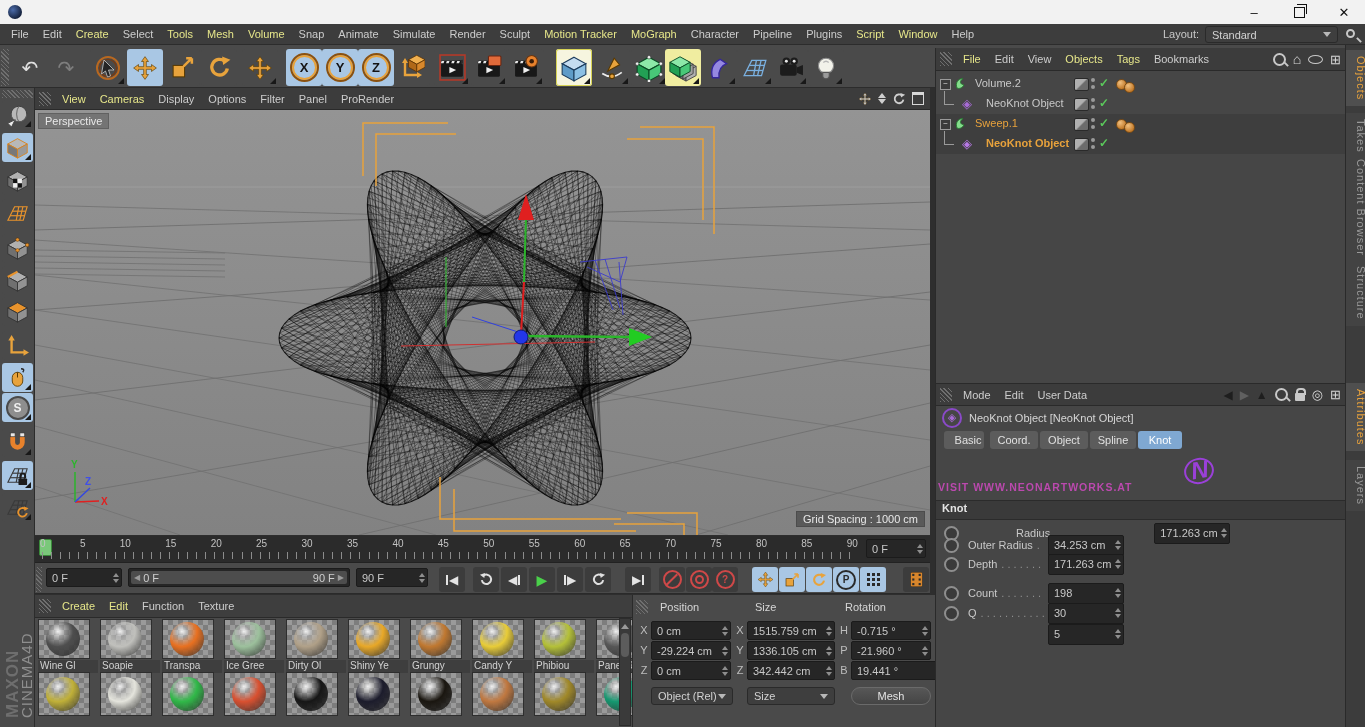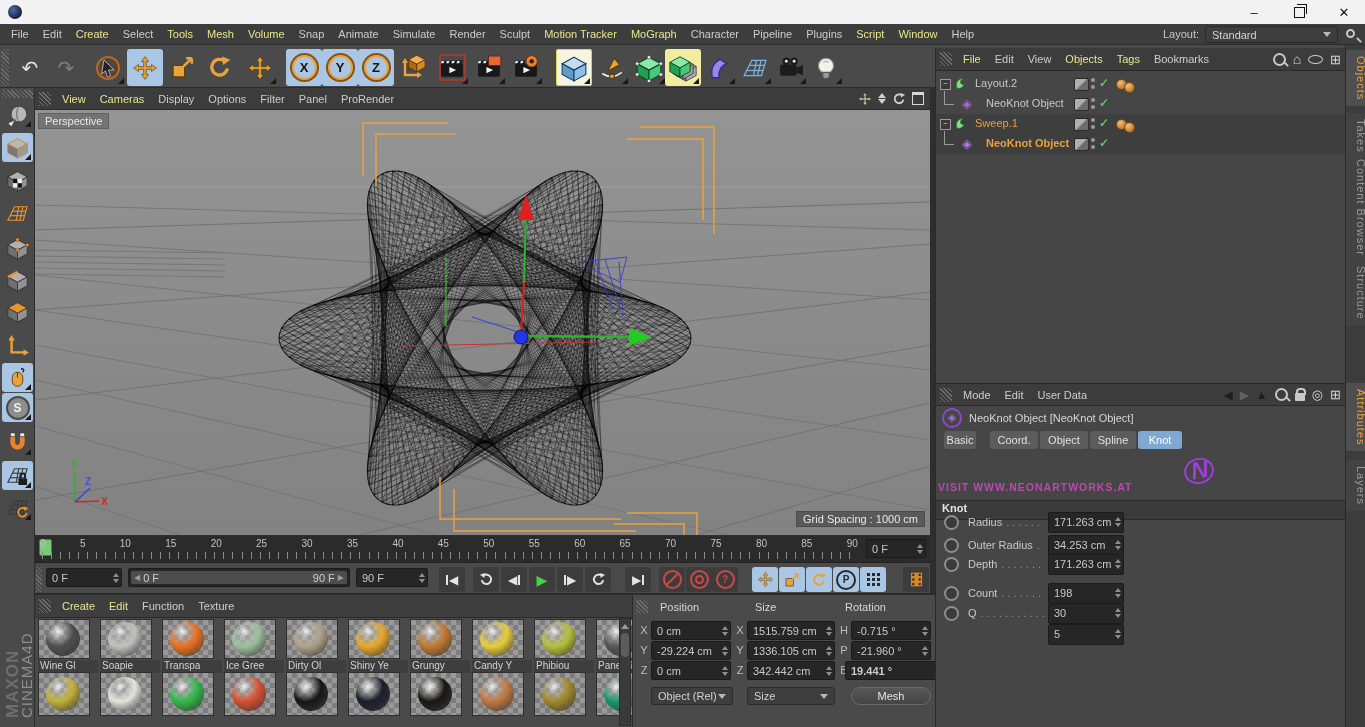--- a/index.html
+++ b/index.html
@@ -1363,21 +1363,21 @@
   <div class="p fld" style="left:218px;top:26px;width:80px;">
       <span class="v">-0.715 °</span>
       <span class="spin"></span>
     </div>
   <span class="p axletter" style="left:206px;top:49px;">P</span>
   <div class="p fld" style="left:218px;top:46px;width:80px;">
       <span class="v">-21.960 °</span>
       <span class="spin"></span>
     </div>
   <span class="p axletter" style="left:206px;top:69px;">B</span>
-  <div class="p fld" style="left:212px;top:66px;width:100px;font-weight:bold;">
+  <div class="p fld" style="left:218px;top:66px;width:100px;">
       <span class="v">19.441 °</span>
       <span class="spin"></span>
     </div>
 
   <div class="p dd" style="left:18px;top:92px;width:82px;">
       <span>Object (Rel)</span>
       <span class="caret"></span>
     </div>
   <div class="p dd" style="left:114px;top:92px;width:88px;">
       <span>Size</span>
@@ -1405,21 +1405,21 @@
       <span class="i-eye"></span>
       <span class="icg" style="font-size:13px;">⊞</span>
     </span>
   </div>
 
   <div class="omrow" style="top:26px;">
     <span class="expander">−</span>
     <svg class="p" style="left:18px;top:3px;" width="13" height="13" viewBox="0 0 13 13">
         <path d="M3 11 C1 6 4 1.5 9 1.5 C5.5 4 5.5 7 10 8 C8 11.5 4.5 12 3 11 Z" fill="#84dc8c" stroke="#2a7a34"></path>
       </svg>
-    <span class="omname" style="left:39px;">Layout.2</span>
+    <span class="omname" style="left:39px;">Volume.2</span>
     <span class="layerchip"></span>
     <span class="vdots"></span>
     <span class="check">✓</span>
     <span class="matdot" style="left:180px;"></span>
     <span class="matdot" style="left:188px;top:8px;"></span>
   </div>
   <div class="omrow" style="top:46px;">
     <span class="elbow"></span>
     <span class="p" style="left:26px;top:2px;color:#a86ad8;font-size:13px;">◈</span>
     <span class="omname" style="left:50px;">NeoKnot Object</span>
@@ -1466,33 +1466,33 @@
       <span class="i-mag light"></span>
       <span class="i-lock"></span>
       <span class="icg" style="font-size:13px;">◎</span>
       <span class="icg" style="font-size:13px;">⊞</span>
     </span>
   </div>
   <div class="flex" style="height:23px;padding-left:6px;gap:7px;">
     <span style="width:16px;height:16px;border-radius:50%;border:2px solid #8a4ac8;color:#a86ad8;font-size:11px;display:flex;align-items:center;justify-content:center;">◈</span>
     <span style="color:#d6d6d6;">NeoKnot Object [NeoKnot Object]</span>
   </div>
-  <div class="atab" style="left:8px;width:32px;">Basic</div>
+  <div class="atab" style="left:8px;width:32px;padding-left:8px;">Basic</div>
   <div class="atab" style="left:54px;width:48px;">Coord.</div>
   <div class="atab" style="left:104px;width:48px;">Object</div>
   <div class="atab" style="left:154px;width:46px;">Spline</div>
   <div class="atab active" style="left:202px;width:44px;">Knot</div>
   <div class="p" style="left:0;top:68px;width:410px;height:46px;">
     <span class="p" id="bannersub" style="left:2px;top:29px;">VISIT WWW.NEONARTWORKS.AT</span>
     <span class="p" id="bannerlogo" style="left:255px;top:4px;">N</span>
     <span class="p" style="left:248px;top:6px;width:30px;height:26px;border:2px solid #9a40d8;border-radius:50%;transform:rotate(-14deg);"></span>
   </div>
   <div class="sechead">Knot</div>
   <div id="attrrows">
-    <div class="arow" style="top: 128px; position: absolute;">
+    <div class="arow" style="top: 139px; position: absolute; gap: 48px;">
       <span class="rad"></span>
       <span class="alabel">Radius</span>
       <span class="lead"></span>
       <span class="fld afld">
           <span class="v">171.263 cm</span>
           <span class="spin"></span>
         </span>
     </div>
 
     <div class="arow" style="top: 151px; position: absolute;">

